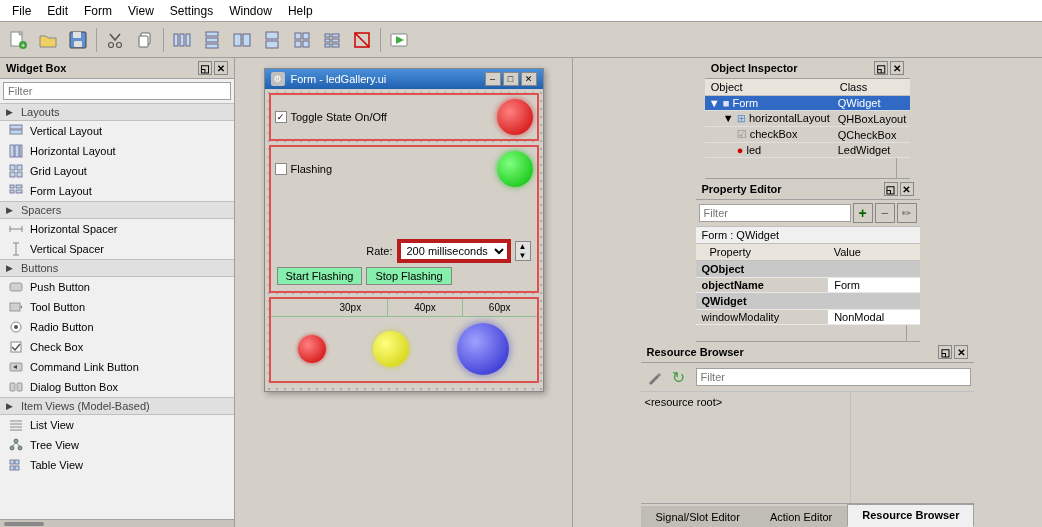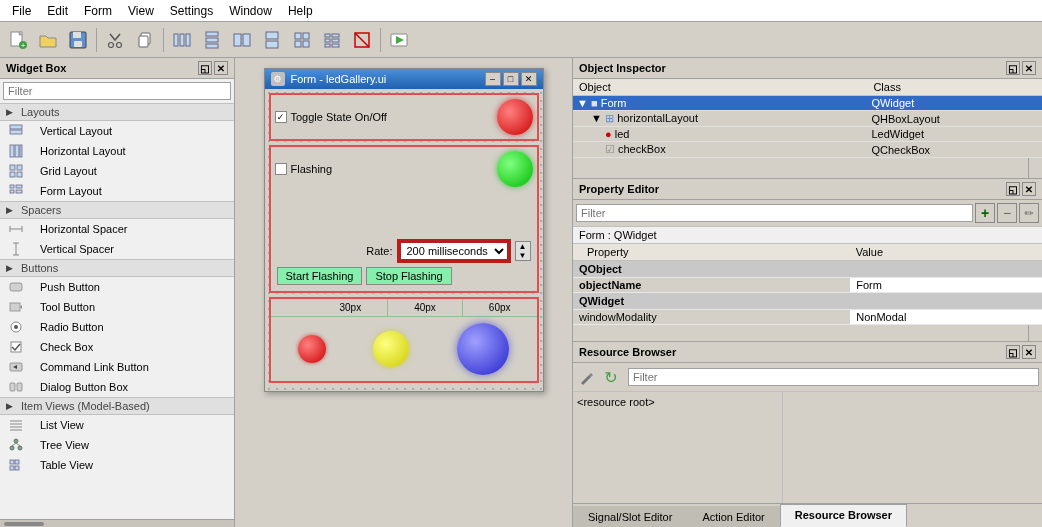--- a/index.html
+++ b/index.html
@@ -19,21 +19,21 @@
 
     
     .widget-box { width: 235px; background: #f0f0f0; border-right: 1px solid #a0a0a0; display: flex; flex-direction: column; overflow: hidden; }
     .panel-header { background: #d4d0c8; padding: 3px 6px; font-size: 11px; font-weight: bold; border-bottom: 1px solid #a0a0a0; display: flex; justify-content: space-between; align-items: center; }
     .panel-header-btns { display: flex; gap: 2px; }
     .panel-header-btn { font-size: 10px; cursor: pointer; width: 14px; height: 14px; background: #d4d0c8; border: 1px solid #888; display: flex; align-items: center; justify-content: center; }
     .filter-box { padding: 3px; }
     .filter-input { width: 100%; border: 1px solid #a0a0a0; padding: 2px 4px; background: white; font-size: 11px; }
     .widget-list { overflow-y: auto; flex: 1; }
     .widget-section-header { background: #e0e0e0; border-top: 1px solid #c0c0c0; border-bottom: 1px solid #c0c0c0; padding: 2px 6px; font-size: 11px; color: #444; display: flex; align-items: center; gap: 4px; cursor: pointer; }
-    .widget-item { display: flex; align-items: center; gap: 16px; padding: 2px 8px; cursor: pointer; font-size: 11px; }
+    .widget-item { display: flex; align-items: center; gap: 6px; padding: 2px 8px; cursor: pointer; font-size: 11px; }
     .widget-icon { width: 16px; height: 16px; display: flex; align-items: center; justify-content: center; font-size: 12px; flex-shrink: 0; }
 
     
     .center-area { flex: 1; background: #d4d0c8; display: flex; align-items: flex-start; justify-content: center; padding: 10px; overflow: hidden; }
 
     
     .form-window { background: #d4d0c8; border: 1px solid #888; width: 280px; box-shadow: 2px 2px 6px rgba(0,0,0,0.3); }
     .form-titlebar { background: linear-gradient(to bottom, #4a90d9, #2060b0); color: white; padding: 3px 6px; display: flex; align-items: center; justify-content: space-between; font-size: 11px; }
     .form-titlebar-icon { width: 14px; height: 14px; background: #c0c0c0; border-radius: 2px; font-size: 9px; display: flex; align-items: center; justify-content: center; }
     .form-titlebar-btns { display: flex; gap: 2px; }
@@ -56,21 +56,21 @@
     .flash-controls { padding: 4px 2px 2px 2px; margin-top: 48px; }
     .flash-row { display: flex; align-items: center; gap: 4px; margin-bottom: 4px; }
     .flash-label { font-size: 11px; }
     .flash-select { font-size: 11px; border: 4px solid #b91c1c; background: white; padding: 1px 2px; }
     .flash-spin { width: 16px; height: 20px; border: 1px solid #888; background: white; display: flex; flex-direction: column; }
     .flash-spin-btn { flex: 1; display: flex; align-items: center; justify-content: center; font-size: 8px; cursor: pointer; background: #e0e0e0; }
     .flash-btns { display: flex; gap: 4px; }
     .flash-btn { border: 1px solid #888; background: #86efac; padding: 2px 8px; font-size: 11px; cursor: pointer; }
 
     
-    .right-panels { width: 470px; display: flex; flex-direction: column; border-left: 1px solid #a0a0a0; }
+    .right-panels { width: 470px; display: flex; flex-direction: column; border-left: 1px solid #a0a0a0; align-items: center; }
 
     
     .obj-inspector { flex: 0 0 auto; border-bottom: 1px solid #a0a0a0; }
     .inspector-table { width: 100%; border-collapse: collapse; font-size: 11px; }
     .inspector-table th { background: #e8e4dc; border-bottom: 1px solid #c0c0c0; padding: 2px 6px; text-align: left; font-weight: normal; }
     .inspector-table td { padding: 1px 4px; border-bottom: 1px solid #e0e0e0; }
     .inspector-row-selected { background: #316ac5; color: white; }
     .inspector-row-selected td { color: white; }
 
     
@@ -501,34 +501,34 @@
                 <span>▼ </span>
                 <span style="color:#6090d0;">⊞</span>
                 <span>horizontalLayout</span>
               </span>
             </td>
             <td>QHBoxLayout</td>
           </tr>
           <tr>
             <td>
               <span style="padding-left:28px;">
+                <span style="color:#888;">☑</span>
+                <span>checkBox</span>
+              </span>
+            </td>
+            <td>QCheckBox</td>
+          </tr>
+          <tr>
+            <td>
+              <span style="padding-left:28px;">
                 <span style="color:#c00;">●</span>
                 <span>led</span>
               </span>
             </td>
             <td>LedWidget</td>
-          </tr>
-          <tr>
-            <td>
-              <span style="padding-left:28px;">
-                <span style="color:#888;">☑</span>
-                <span>checkBox</span>
-              </span>
-            </td>
-            <td>QCheckBox</td>
           </tr>
         </tbody>
       </table>
       <div style="height:20px; overflow:hidden; position:relative;">
         <div style="position:absolute; right:0; top:0; width:14px; height:100%; background:#d4d0c8; border-left:1px solid #a0a0a0;"></div>
       </div>
     </div>
 
     <div class="prop-editor">
       <div class="panel-header">

